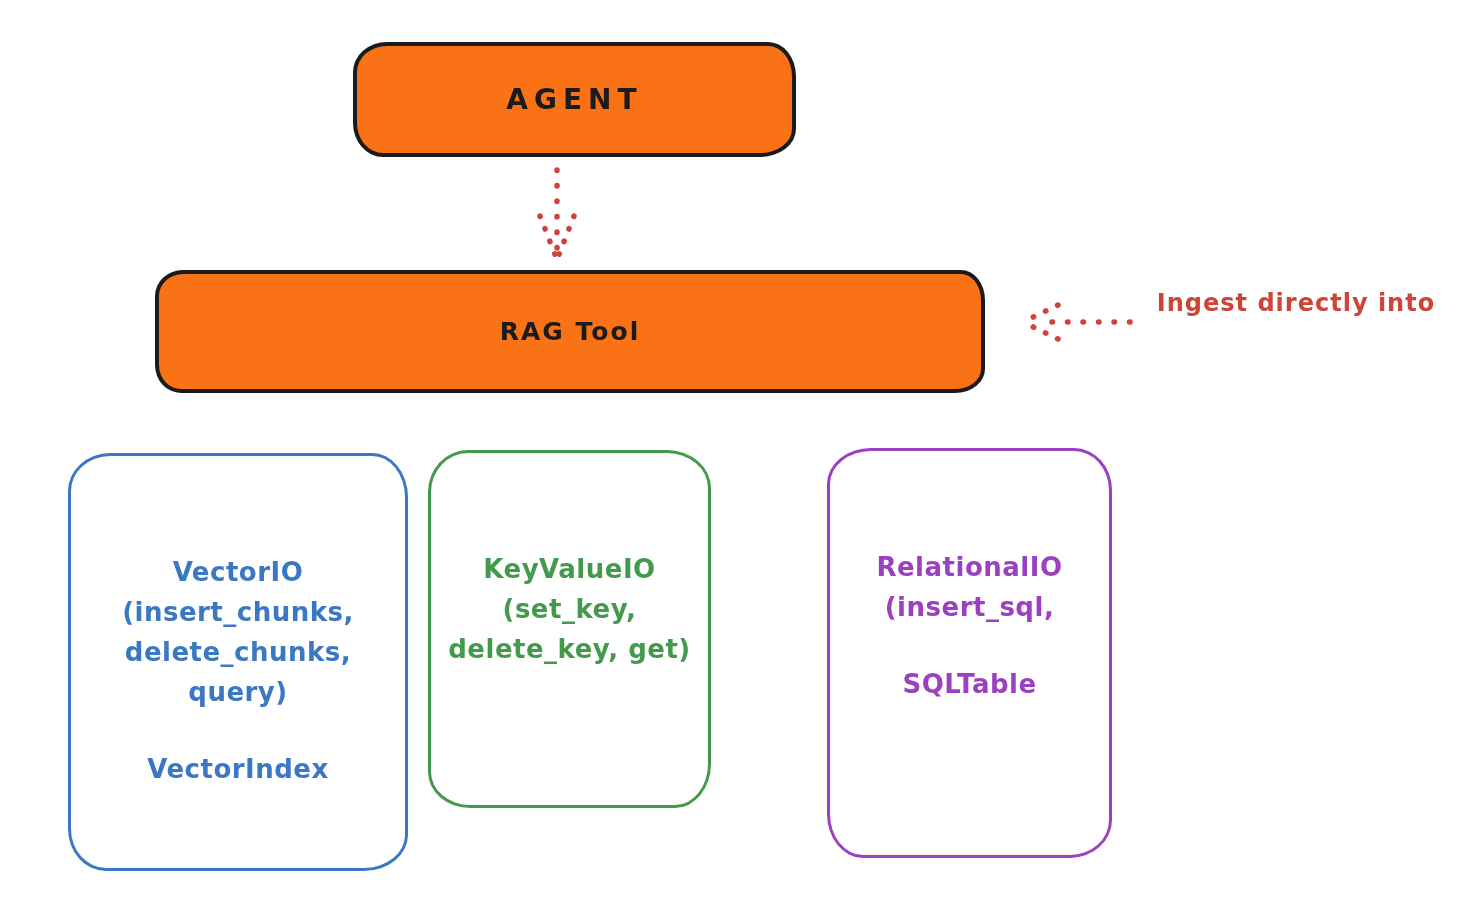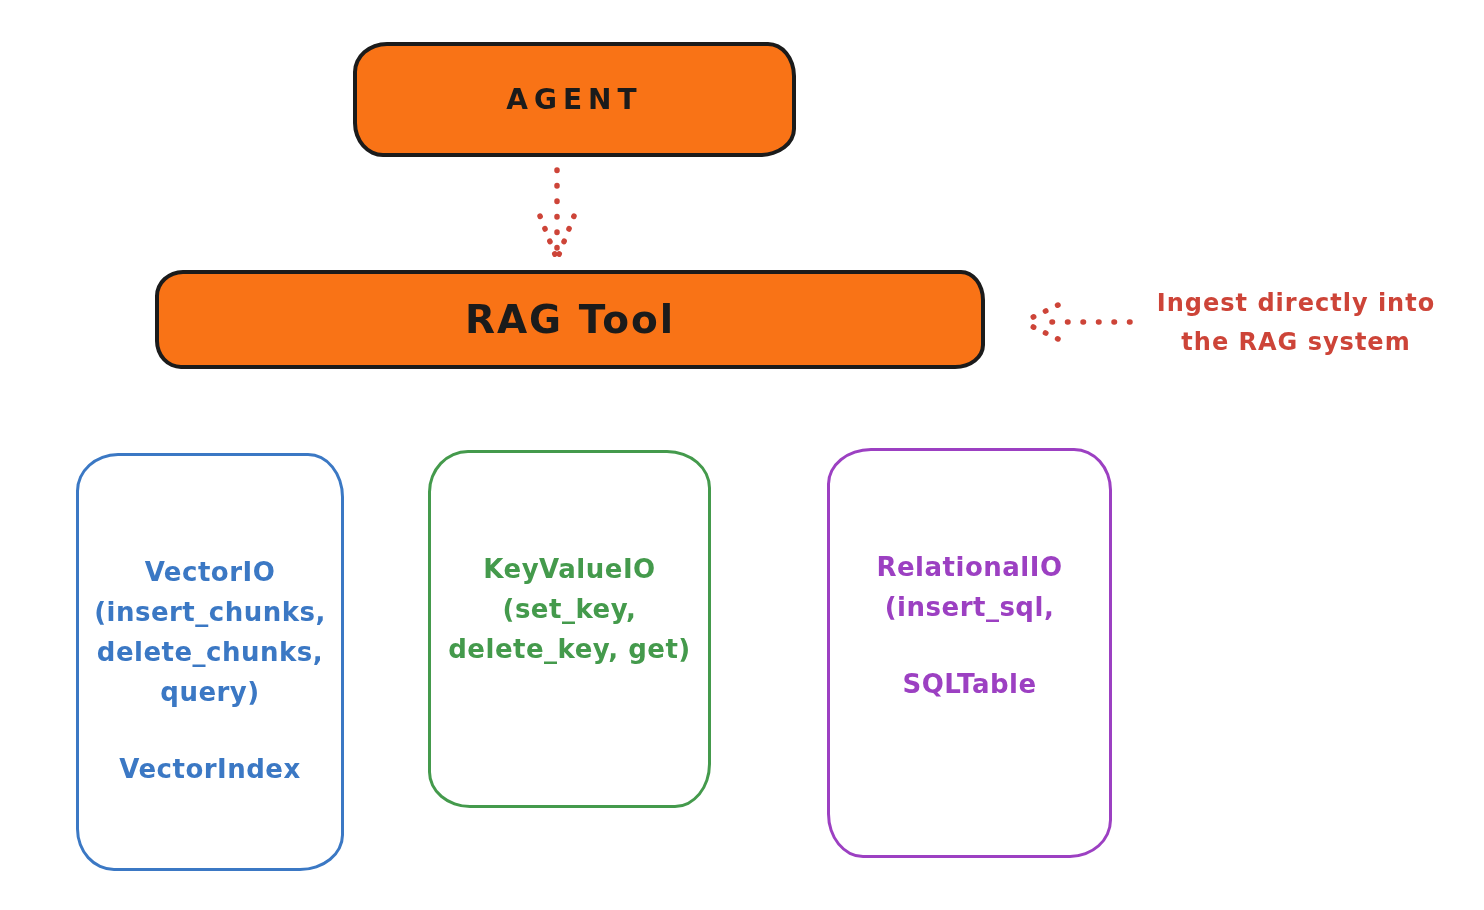--- a/index.html
+++ b/index.html
@@ -22,42 +22,42 @@
     justify-content: center;
     text-align: center;
   }
   .box-agent {
     left: 353px; top: 42px; width: 443px; height: 115px;
     border: 4px solid; 
     border-radius: 34px 28px 36px 30px / 30px 34px 28px 34px;
     font-size: 28px; font-weight: 700; letter-spacing: 6px;
   }
   .box-rag {
-    left: 155px; top: 270px; width: 830px; height: 99px;
+    left: 155px; top: 270px; width: 830px; height: 123px;
     border: 4px solid;
     border-radius: 28px 24px 30px 26px / 26px 30px 24px 28px;
-    font-size: 39px; font-weight: 600; letter-spacing: 2px;
+    font-size: 25px; font-weight: 600; letter-spacing: 2px;
   }
   .io-box {
     position: absolute;
     background: #ffffff;
     border: 3.5px solid;
     display: flex;
     flex-direction: column;
     align-items: center;
     text-align: center;
     font-weight: 600;
     font-size: 26px;
     line-height: 40px;
     letter-spacing: 0.5px;
     padding-top: 96px;
   }
   .io-box .io-footer { margin-top: 37px; }
   .box-vector {
-    left: 76px; top: 453px; width: 268px; height: 418px;
+    left: 68px; top: 453px; width: 340px; height: 418px;
     border-radius: 42px 36px 44px 38px / 38px 44px 36px 42px;
     align-items: center;
   }
   .box-keyvalue {
     left: 428px; top: 450px; width: 283px; height: 358px;
     border-radius: 40px 44px 36px 42px / 42px 38px 44px 36px;
   }
   .box-relational {
     left: 783px; top: 448px; width: 285px; height: 410px;
     border-radius: 44px 38px 42px 36px / 36px 42px 38px 44px;
@@ -111,21 +111,20 @@
 
     <g>
       <line x1="1130" y1="322" x2="1046" y2="322"></line>
       <line class="head" x1="1058" y1="305" x2="1023" y2="322"></line>
       <line class="head" x1="1058" y1="339" x2="1023" y2="322"></line>
     </g>
   </svg>
 
   <div class="annotation" style="color: rgb(205, 68, 56);">
     <div>Ingest directly into</div>
-    <div>the RAG system</div>
   </div>
 
   <div class="io-box box-vector" style="color: rgb(59, 120, 196);">
     <div>VectorIO</div>
     <div>(insert_chunks,</div>
     <div>delete_chunks,</div>
     <div>query)</div>
     <div class="io-footer">VectorIndex</div>
   </div>
 

